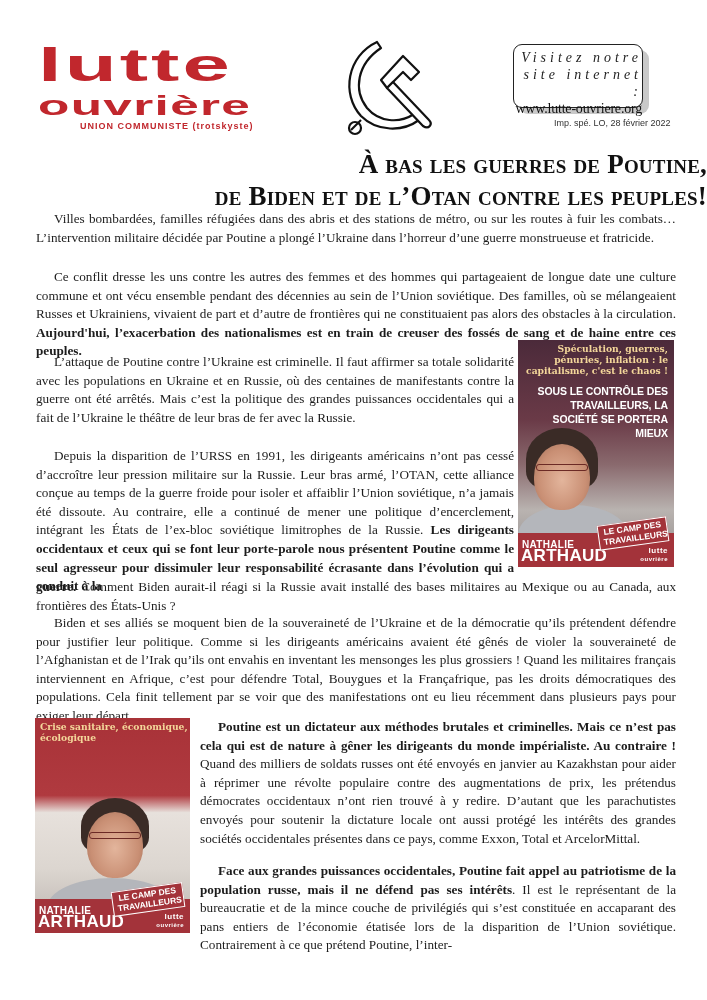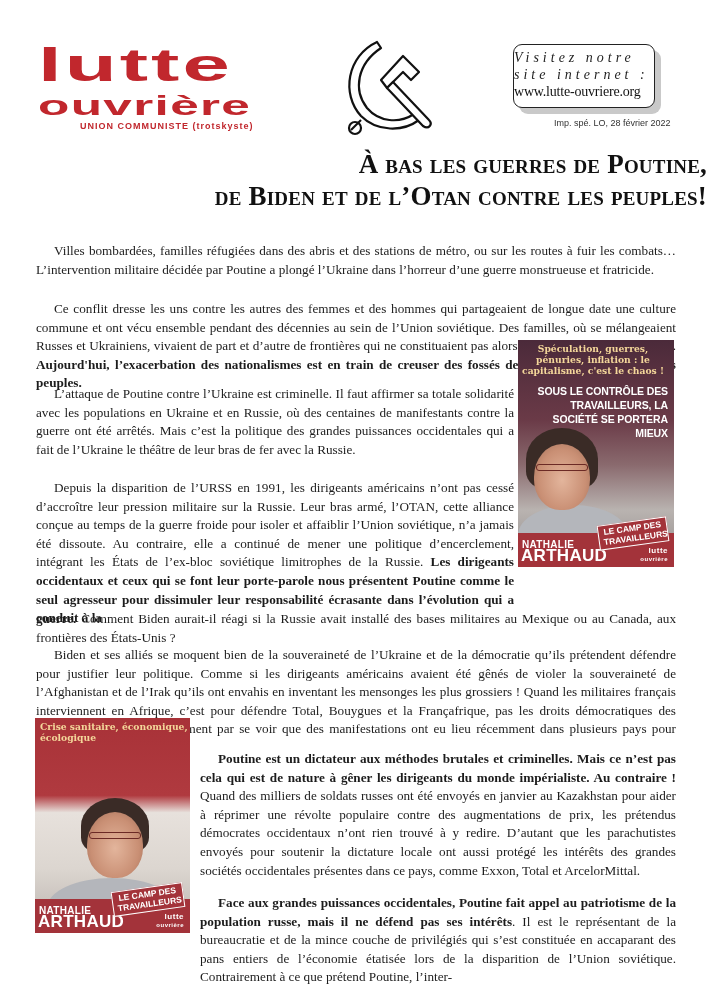--- a/index.html
+++ b/index.html
@@ -22,24 +22,24 @@
   .logo-lutte { top: 42px; font-size: 56px; letter-spacing: 2px; transform: scale(1.52, 0.82); }
   .logo-ouvriere { top: 92px; font-size: 38px; letter-spacing: 1px; transform: scale(1.35, 0.72); }
   .union-line {
     position: absolute; left: 80px; top: 121px;
     font-family: "Liberation Sans", "DejaVu Sans", sans-serif; font-weight: bold;
     font-size: 9px; letter-spacing: 1px; color: #c1272d;
   }
   .hammer-sickle { position: absolute; left: 337px; top: 34px; width: 108px; height: 102px; }
 
   .site-box {
-    position: absolute; left: 513px; top: 44px; width: 142px; height: 64px;
+    position: absolute; left: 513px; top: 44px; width: 130px; height: 64px;
     border: 1.5px solid #222; border-radius: 9px; background: #fff;
     box-shadow: 6px 6px 0 #c9c9c9;
-    text-align: left; padding-top: 4px;
+    text-align: right; padding-top: 4px;
   }
   .site-line1, .site-line2 {
     font-style: italic; font-size: 14px; letter-spacing: 4px; line-height: 17px; color: #222;
   }
   .site-url { font-size: 14px; line-height: 18px; color: #111; letter-spacing: -0.2px; }
   .imprint {
     position: absolute; left: 525px; top: 118px; font-size: 9px; color: #333;
     font-family: "Liberation Sans", "DejaVu Sans", sans-serif;
     padding-left: 29px;
   }
@@ -47,21 +47,21 @@
   
   .title {
     position: absolute; left: 0; top: 148px; width: 707px; text-align: right;
     font-weight: bold; color: #111;
   }
   .title-line { font-size: 27px; line-height: 32px; font-variant: small-caps; letter-spacing: 0.2px; }
 
   
   .para {
     position: absolute; font-size: 13.2px; line-height: 18.6px; text-align: justify;
-    text-indent: 18px; color: #1c1c1c; hyphens: auto; margin-top: 32px;
+    text-indent: 18px; color: #1c1c1c; hyphens: auto;
   }
   .para b { font-weight: bold; }
   .p1 { left: 36px; top: 210px; width: 640px; }
   .p2 { left: 36px; top: 268px; width: 640px; }
   .p3 { left: 36px; top: 353px; width: 478px; }
   .p4 { left: 36px; top: 447px; width: 478px; }
   .p4b { left: 36px; top: 578px; width: 640px; text-indent: 0; }
   .p5 { left: 36px; top: 614px; width: 640px; }
   .p6 { left: 200px; top: 718px; width: 476px; }
   .p7 { left: 200px; top: 862px; width: 476px; }
@@ -73,21 +73,21 @@
   }
   .poster-right { left: 518px; top: 340px; width: 156px; height: 227px;
     background: linear-gradient(180deg, #4b2a3a 0%, #6a3a47 35%, #8a6a6e 55%, #b9b3b0 75%, #8f8a89 100%); }
   .poster-left { left: 35px; top: 718px; width: 155px; height: 215px;
     background: linear-gradient(180deg, #a83238 0%, #b03a3f 36%, #e7e1dc 44%, #dcd6d0 70%, #b9b2ad 100%); }
 
   .poster .kicker {
     position: absolute; color: #f4d79a; font-family: "DejaVu Serif", serif; font-weight: bold;
     font-size: 9.2px; line-height: 11px;
   }
-  .poster-right .kicker { right: 6px; top: 3px; text-align: center; width: 150px; }
+  .poster-right .kicker { right: 6px; top: 3px; text-align: right; width: 150px; }
   .poster-left .kicker { left: 5px; top: 3px; width: 148px; }
   .poster .headline {
     position: absolute; color: #fff; font-weight: bold; font-size: 10.5px; line-height: 14px;
     letter-spacing: -0.1px;
   }
   .poster-right .headline { right: 6px; top: 44px; text-align: right; width: 140px; }
   .poster-left .headline { left: 5px; top: 32px; width: 148px; }
 
   .face {
     position: absolute; border-radius: 50% 50% 46% 46%;

